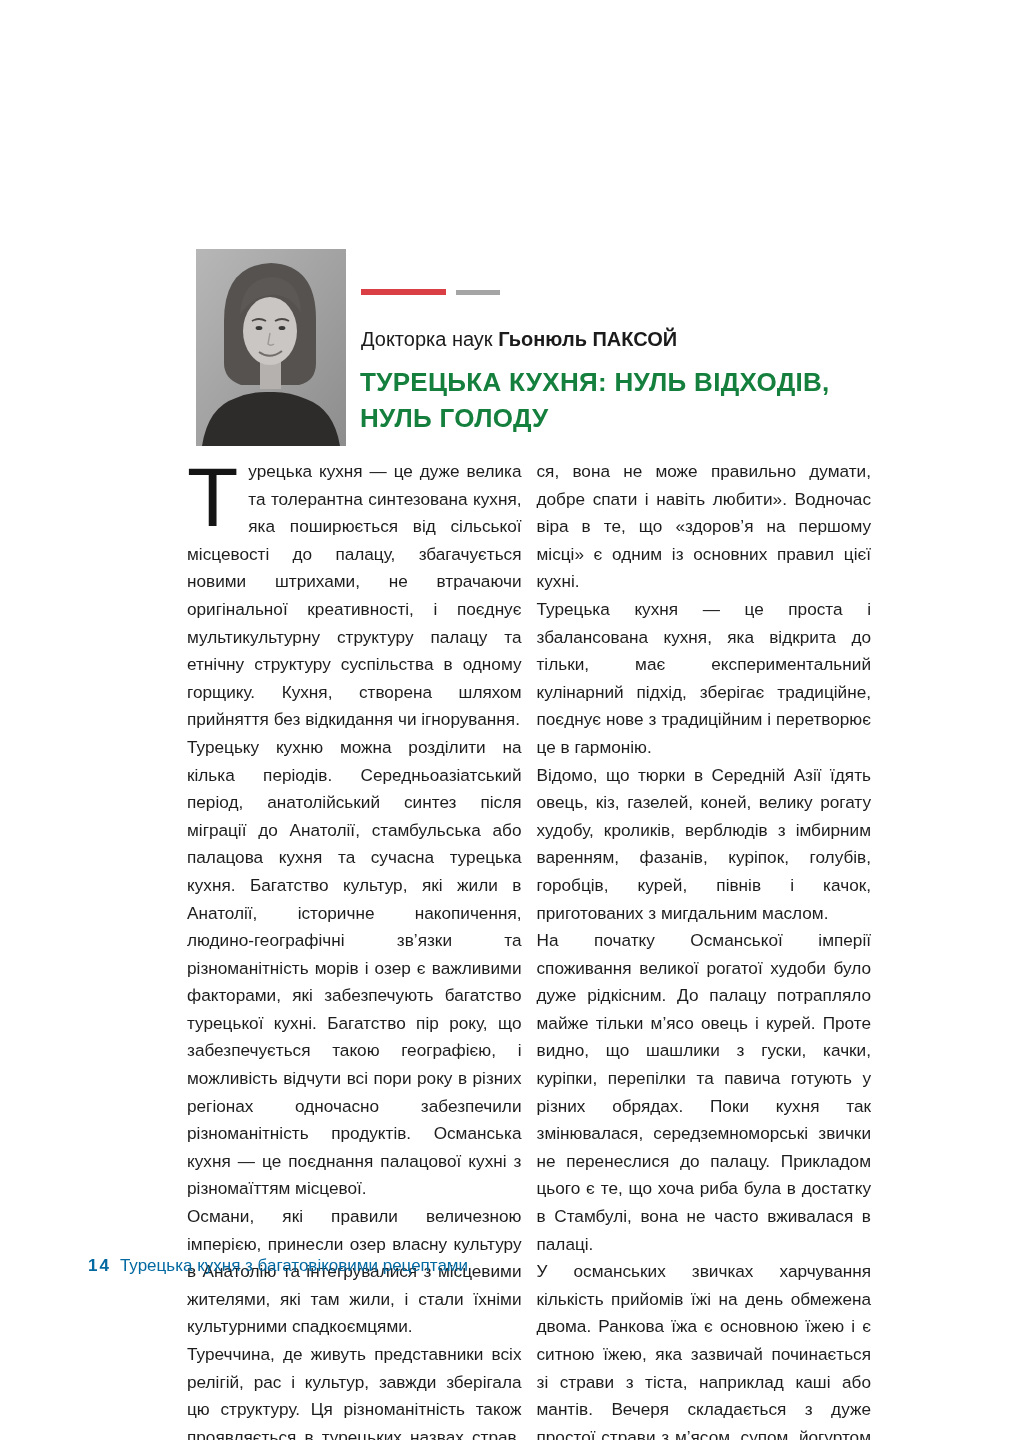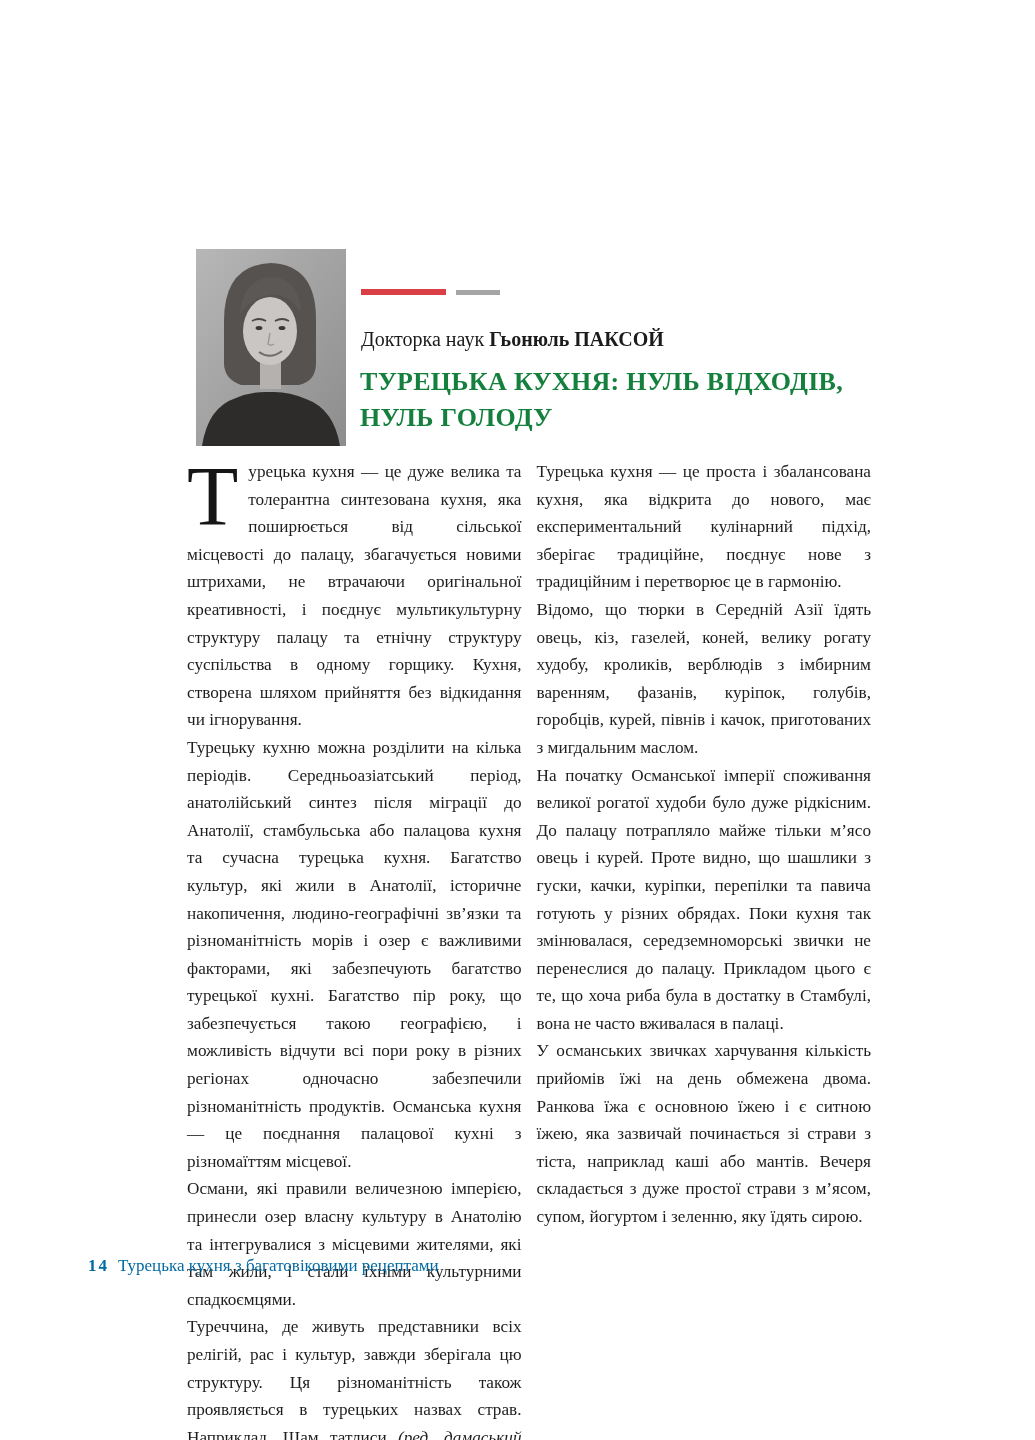--- a/index.html
+++ b/index.html
@@ -1,20 +1,20 @@
 <!DOCTYPE html>
 <html lang="uk"><head>
 <meta charset="utf-8">
 <style>
   html,body{margin:0;padding:0;background:#ffffff;}
   .page{
     position:relative;
     width:1035px;height:1440px;
     background:#ffffff;
-    font-family:Liberation Serif, serif;
+    font-family:Liberation Sans, sans-serif;
     overflow:hidden;
   }
   
   .photo{
     position:absolute;left:196px;top:249px;width:150px;height:197px;
     overflow:hidden;background:#a5a5a5;
   }
   
   .rule-red{position:absolute;left:361px;top:289px;width:85px;height:6px;background:#d93f44;}
   .rule-gray{position:absolute;left:456px;top:290px;width:44px;height:5px;background:#a5a5a5;}
@@ -103,21 +103,22 @@
   </h1>
 
   <div class="columns">
     <div class="col">
         <p class="para"><span class="dropcap">Т</span><span>урецька кухня — це дуже велика та толерантна синтезована кухня, яка поширюється від сільської місцевості до палацу, збагачується новими штрихами, не втрачаючи оригінальної креативності, і поєднує мультикультурну структуру палацу та етнічну структуру суспільства в одному горщику. Кухня, створена шляхом прийняття без відкидання чи ігнорування.</span></p>
         <p class="para"><span>Турецьку кухню можна розділити на кілька періодів. Середньоазіатський період, анатолійський синтез після міграції до Анатолії, стамбульська або палацова кухня та сучасна турецька кухня. Багатство культур, які жили в Анатолії, історичне накопичення, людино-географічні зв’язки та різноманітність морів і озер є важливими факторами, які забезпечують багатство турецької кухні. Багатство пір року, що забезпечується такою географією, і можливість відчути всі пори року в різних регіонах одночасно забезпечили різноманітність продуктів. Османська кухня — це поєднання палацової кухні з різномаїттям місцевої.</span></p>
         <p class="para"><span>Османи, які правили величезною імперією, принесли озер власну культуру в Анатолію та інтегрувалися з місцевими жителями, які там жили, і стали їхніми культурними спадкоємцями.</span></p>
         <p class="para"><span>Туреччина, де живуть представники всіх релігій, рас і культур, завжди зберігала цю структуру. Ця різноманітність також проявляється в турецьких назвах страв. Наприклад, Шам татлиси </span><em>(ред. дамаський десерт)</em></p>
       </div>
     <div class="col">
-        <p class="para"><span>Турецька кухня — це проста і збалансована кухня, яка відкрита до нового, має експериментальний кулінарний підхід, зберігає традиційне, поєднує нове з традиційним і перетворює це в гармонію.</span></p>
+        <p class="para"><span>ся, вона не може правильно думати, добре спати і навіть любити». Водночас віра в те, що «здоров’я на першому місці» є одним із основних правил цієї кухні.</span></p>
+        <p class="para"><span>Турецька кухня — це проста і збалансована кухня, яка відкрита до тільки, має експериментальний кулінарний підхід, зберігає традиційне, поєднує нове з традиційним і перетворює це в гармонію.</span></p>
         <p class="para"><span>Відомо, що тюрки в Середній Азії їдять овець, кіз, газелей, коней, велику рогату худобу, кроликів, верблюдів з імбирним варенням, фазанів, куріпок, голубів, горобців, курей, півнів і качок, приготованих з мигдальним маслом.</span></p>
         <p class="para"><span>На початку Османської імперії споживання великої рогатої худоби було дуже рідкісним. До палацу потрапляло майже тільки м’ясо овець і курей. Проте видно, що шашлики з гуски, качки, куріпки, перепілки та павича готують у різних обрядах. Поки кухня так змінювалася, середземноморські звички не перенеслися до палацу. Прикладом цього є те, що хоча риба була в достатку в Стамбулі, вона не часто вживалася в палаці.</span></p>
         <p class="para"><span>У османських звичках харчування кількість прийомів їжі на день обмежена двома. Ранкова їжа є основною їжею і є ситною їжею, яка зазвичай починається зі страви з тіста, наприклад каші або мантів. Вечеря складається з дуже простої страви з м’ясом, супом, йогуртом і зеленню, яку їдять сирою.</span></p>
       </div>
   </div>
 
   <div class="footer"><span class="num">14</span><span>Турецька кухня з багатовіковими рецептами</span></div>
 
 </div>
 

